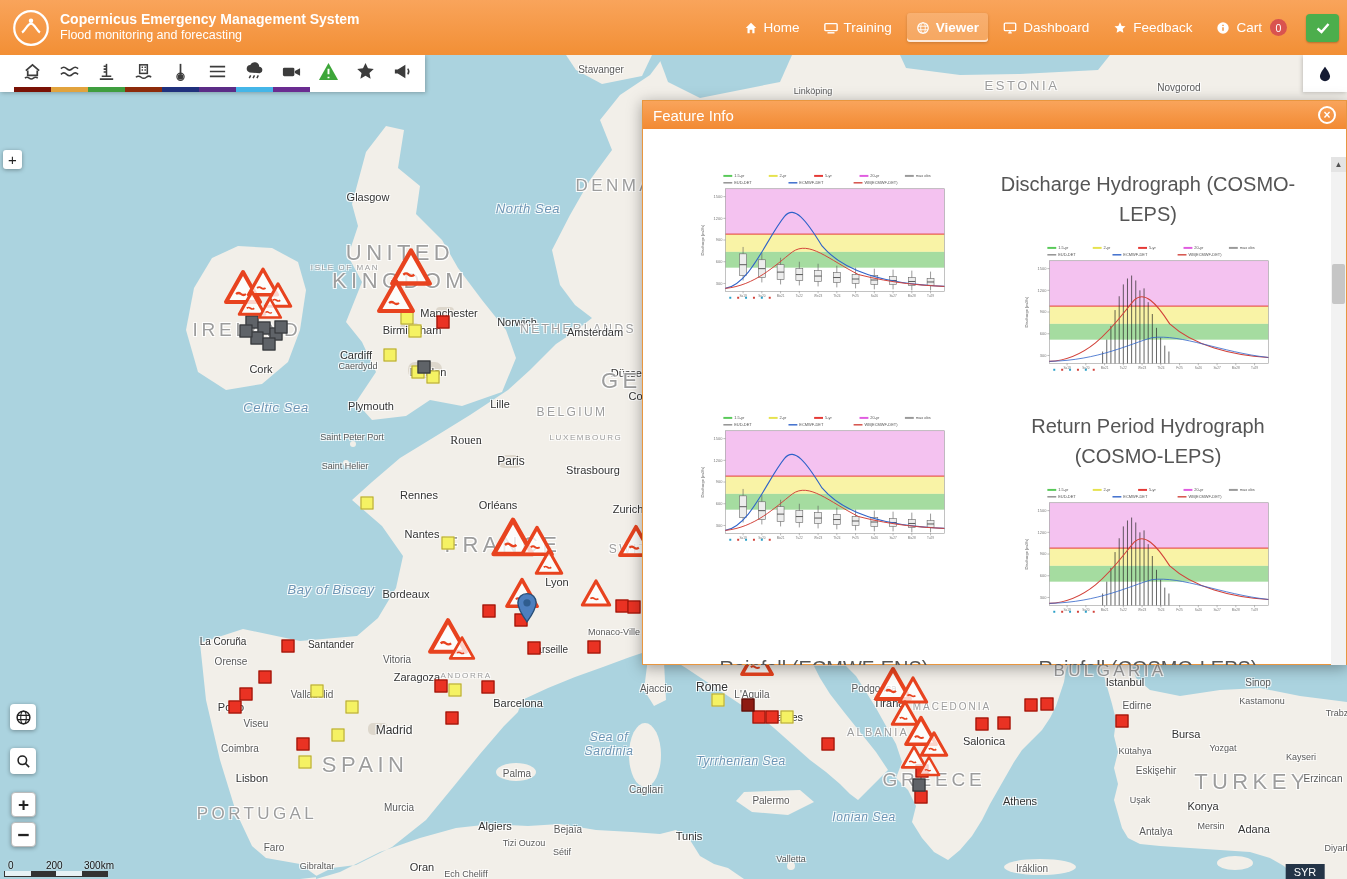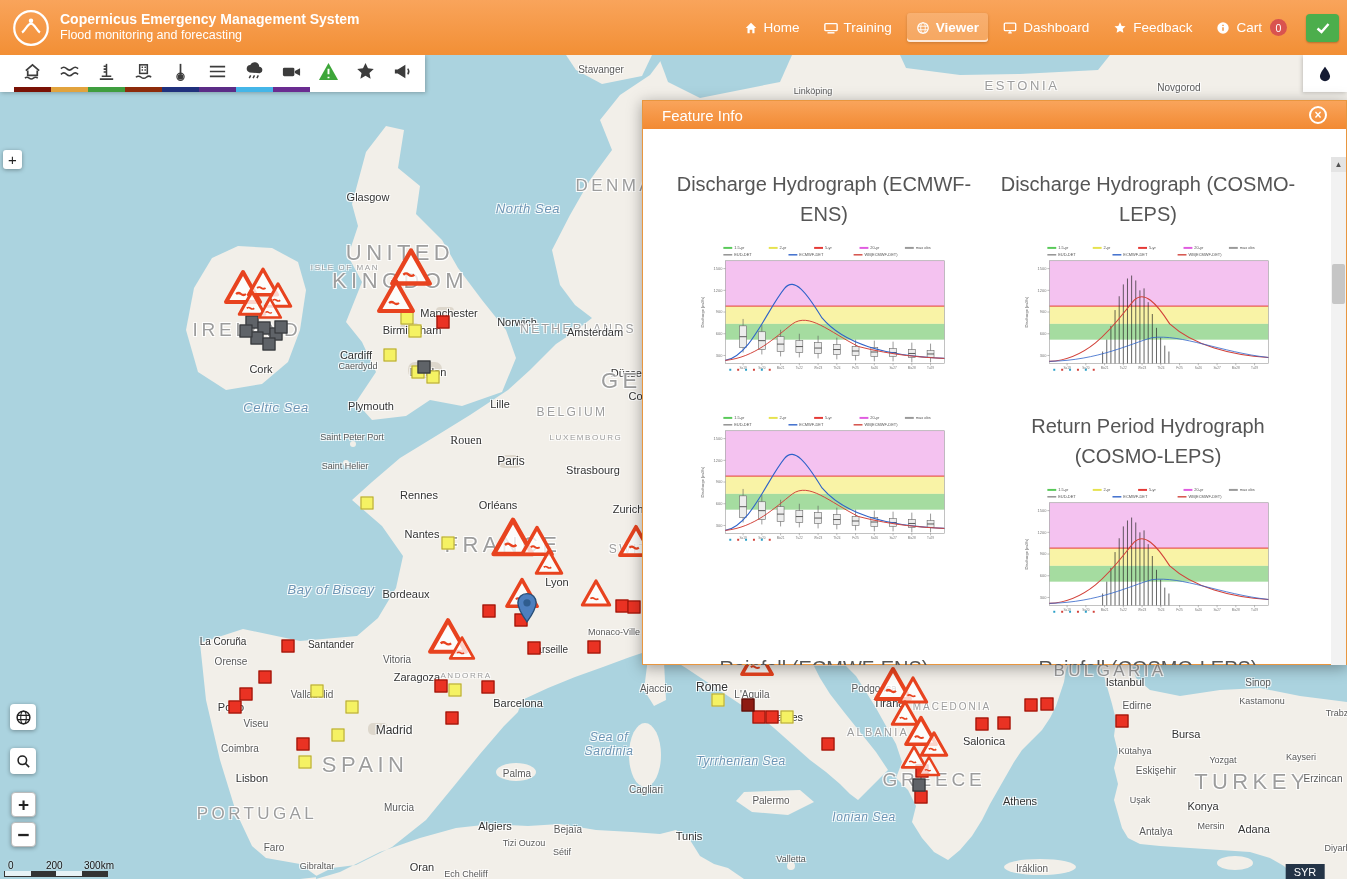--- a/index.html
+++ b/index.html
@@ -74,21 +74,21 @@
   #scale-labels span{position:absolute;top:0;text-shadow:0 0 2px #fff;}
   #scale-line{height:6px;border:1px solid #333;border-top:none;display:flex;}
   #scale-line i{flex:1;}
   #scale-line i:nth-child(odd){background:rgba(255,255,255,.7);}
   #scale-line i:nth-child(even){background:#333;}
 
   
   #modal{position:absolute;left:642px;top:100px;width:705px;height:565px;z-index:30;
     background:#fff;box-shadow:0 3px 14px rgba(0,0,0,.35);border:1px solid #e8963f;}
   #modal-header{height:28px;background:linear-gradient(#f9a45b,#f28a33);display:flex;
-    align-items:center;padding:0 19px;color:#fff;}
+    align-items:center;padding:0 10px;color:#fff;}
   #modal-title{font-size:15px;font-weight:400;}
   #modal-close{margin-left:auto;width:18px;height:18px;border:2px solid #fff;border-radius:50%;
     color:#fff;display:flex;align-items:center;justify-content:center;font-size:12px;
     line-height:1;cursor:pointer;font-weight:700;}
   #modal-body{position:relative;height:536px;overflow:hidden;padding:40px 45px 0 28px;}
   #modal-grid{display:grid;grid-template-columns:1fr 1fr;column-gap:18px;}
   .sec{margin-bottom:22px;}
   .sec-title{font-size:20px;line-height:30px;color:#555;text-align:center;margin-bottom:12px;}
   .chart-thumb{width:258px;height:148px;margin:0 auto;cursor:pointer;}
   svg.hydro{width:258px;height:148px;background:#fff;}
@@ -219,21 +219,21 @@
       <div class="mlabel c" style="left: 934px; top: 780px; font-size: 19px;">GREECE</div>
       <div class="mlabel y" style="left: 1020px; top: 801px; font-size: 11px;">Athens</div>
       <div class="mlabel t" style="left: 1032px; top: 868px; font-size: 10px;">Iráklion</div>
       <div class="mlabel c" style="left: 1110px; top: 671px; font-size: 17px;">BULGARIA</div>
       <div class="mlabel y" style="left: 1125px; top: 682px; font-size: 11px;">Istanbul</div>
       <div class="mlabel t" style="left: 1137px; top: 705px; font-size: 10px;">Edirne</div>
       <div class="mlabel t" style="left: 1258px; top: 682px; font-size: 10px;">Sinop</div>
       <div class="mlabel t" style="left: 1262px; top: 701px; font-size: 9px;">Kastamonu</div>
       <div class="mlabel y" style="left: 1186px; top: 734px; font-size: 11px;">Bursa</div>
       <div class="mlabel t" style="left: 1135px; top: 751px; font-size: 9px;">Kütahya</div>
-      <div class="mlabel t" style="left: 1223px; top: 748px; font-size: 9px; margin-top: 12px;">Yozgat</div>
+      <div class="mlabel t" style="left: 1223px; top: 748px; font-size: 9px;">Yozgat</div>
       <div class="mlabel t" style="left: 1301px; top: 757px; font-size: 9px;">Kayseri</div>
       <div class="mlabel t" style="left: 1156px; top: 770px; font-size: 10px;">Eskişehir</div>
       <div class="mlabel c" style="left: 1252px; top: 782px; font-size: 22px;">TURKEY</div>
       <div class="mlabel t" style="left: 1323px; top: 778px; font-size: 10px;">Erzincan</div>
       <div class="mlabel t" style="left: 1140px; top: 800px; font-size: 9px;">Uşak</div>
       <div class="mlabel y" style="left: 1203px; top: 806px; font-size: 11px;">Konya</div>
       <div class="mlabel t" style="left: 1156px; top: 831px; font-size: 10px;">Antalya</div>
       <div class="mlabel t" style="left: 1211px; top: 826px; font-size: 9px;">Mersin</div>
       <div class="mlabel y" style="left: 1254px; top: 829px; font-size: 11px;">Adana</div>
       <div class="mlabel t" style="left: 1342px; top: 713px; font-size: 9px;">Trabzon</div>
@@ -638,21 +638,20 @@
 </div>
 
 <div id="modal">
   <div id="modal-header">
     <span id="modal-title">Feature Info</span>
     <span id="modal-close">×</span>
   </div>
   <div id="modal-body">
     <div id="modal-grid">
         <div class="sec">
-          <div class="sec-title">Discharge Hydrograph (ECMWF-ENS)</div>
           <div class="chart-thumb"><svg viewBox="0 0 260 150" class="hydro">
               <line x1="28" y1="7" x2="37" y2="7" stroke="#59c959" stroke-width="2"></line>
               <text x="39" y="8.6" font-size="4" fill="#555">1.5-yr</text>
               <line x1="74" y1="7" x2="83" y2="7" stroke="#e6e24e" stroke-width="2"></line>
               <text x="85" y="8.6" font-size="4" fill="#555">2-yr</text>
               <line x1="120" y1="7" x2="129" y2="7" stroke="#e53935" stroke-width="2"></line>
               <text x="131" y="8.6" font-size="4" fill="#555">5-yr</text>
               <line x1="166" y1="7" x2="175" y2="7" stroke="#e05ce0" stroke-width="2"></line>
               <text x="177" y="8.6" font-size="4" fill="#555">20-yr</text>
               <line x1="212" y1="7" x2="221" y2="7" stroke="#999999" stroke-width="2"></line>

